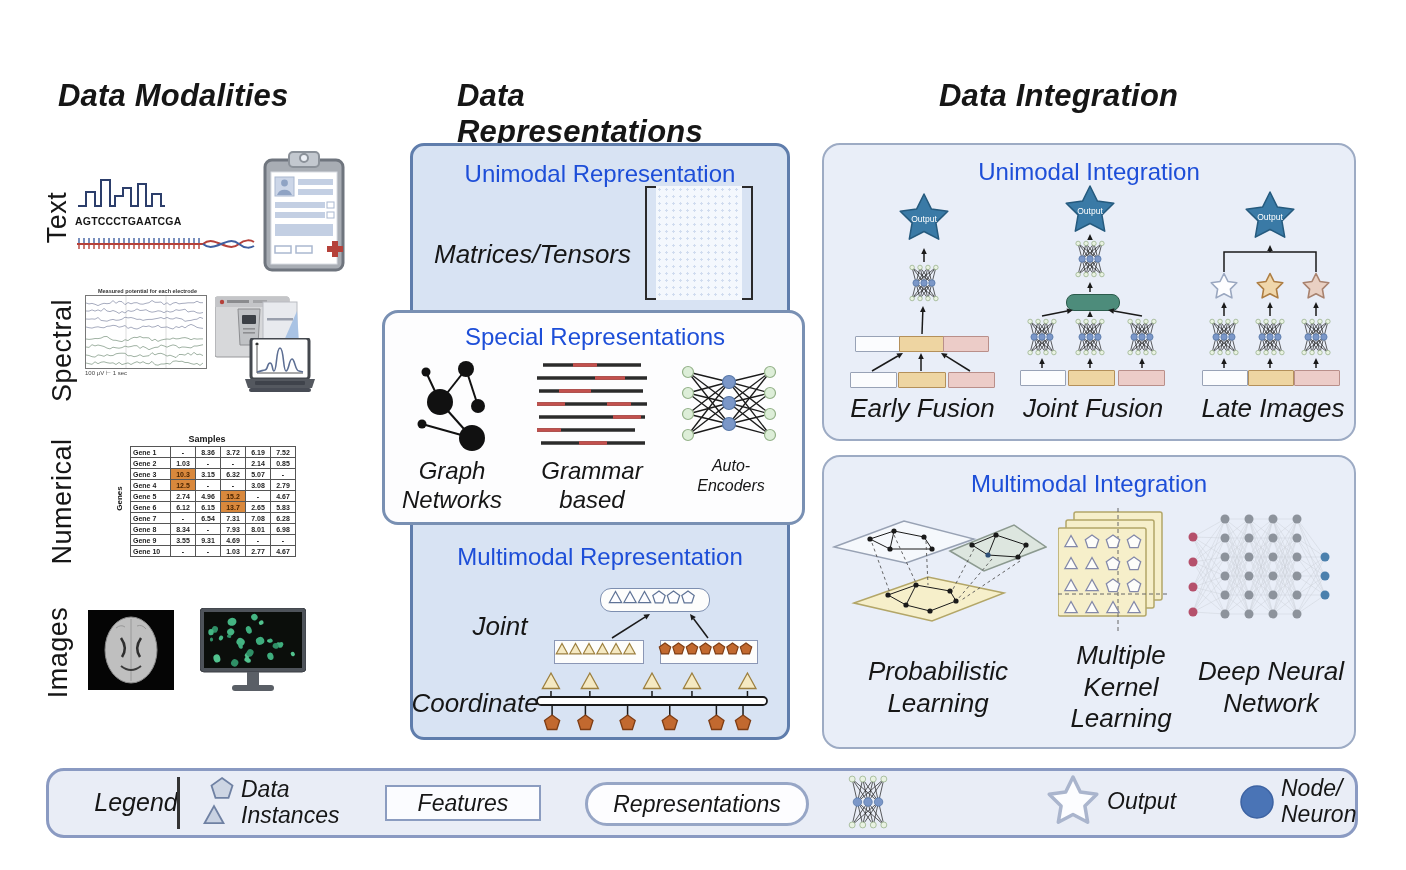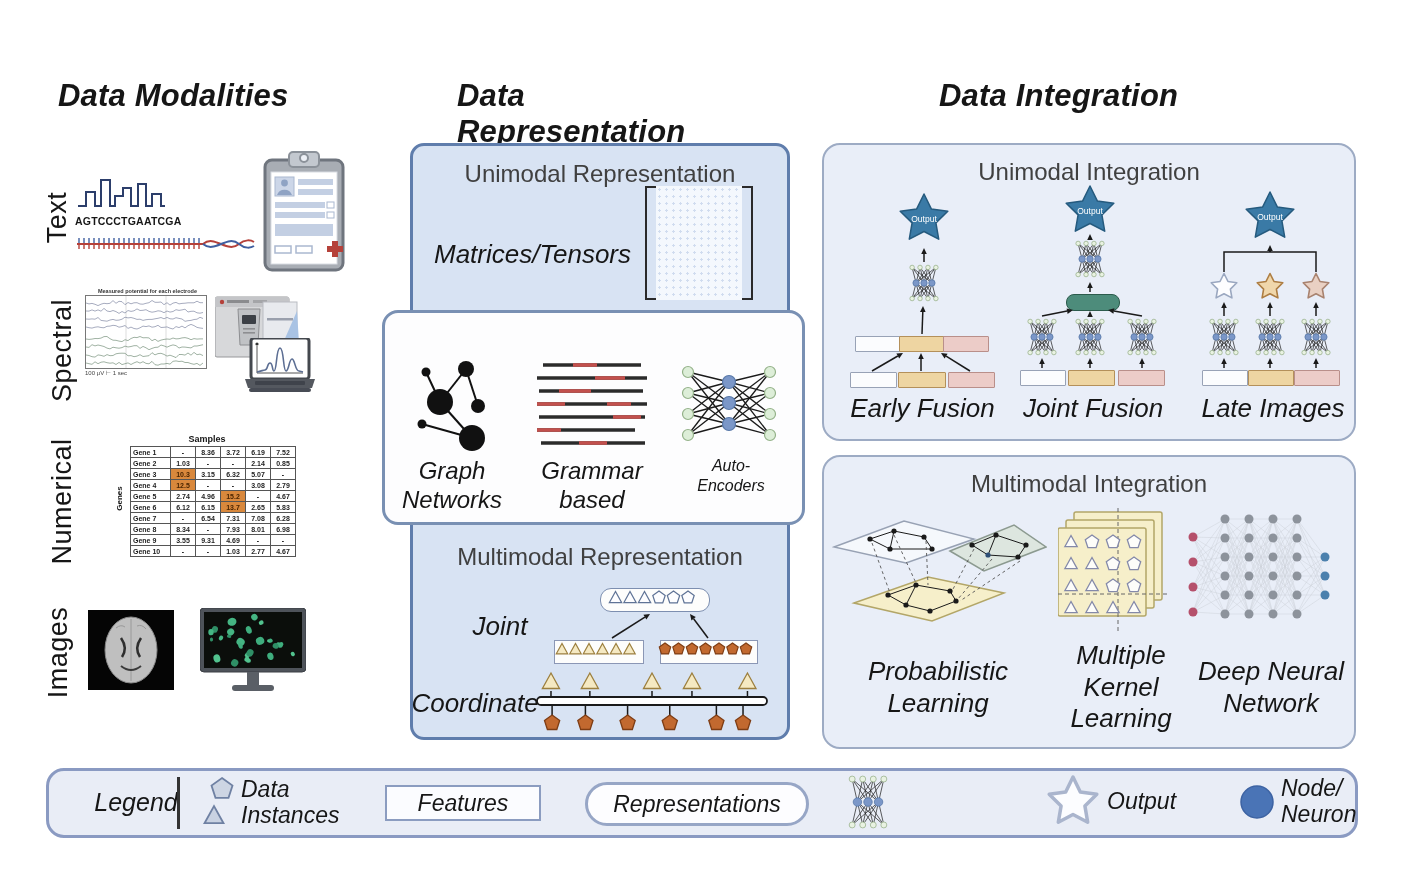--- a/index.html
+++ b/index.html
@@ -2,21 +2,21 @@
 <html><head>
 <meta charset="utf-8">
 <style>
   html,body{margin:0;padding:0;background:#fff;font-family:"Liberation Sans",sans-serif;color:#161616}
   #stage{position:relative;width:1406px;height:870px;background:#fff;overflow:hidden}
   .abs{position:absolute}
   .pre{white-space:pre-line}
   .ctr{text-align:center}
   .col-title{font-size:31px;font-weight:bold;font-style:italic;text-align:left;letter-spacing:0.2px}
   .rot{transform:rotate(-90deg);transform-origin:center;font-size:27px;text-align:center;letter-spacing:0.5px}
-  .panel-head{font-size:24px;text-align:center;color:#404040}
+  .panel-head{font-size:24px;text-align:center;color:#1d4ed8}
   .sub-label{font-size:25px;font-style:italic;text-align:center;line-height:1.22}
   .blue-box{background:#d8e3f3;border:3px solid #5f7dac;border-radius:14px}
   .white-box{background:#fdfdfe;border:3px solid #7990b3;border-radius:16px}
   .int-panel{background:#e9eef8;border:2.5px solid #9dabc4;border-radius:18px}
   .legend-bar{background:#e9edf6;border:3px solid #8a9ac2;border-radius:18px}
   .fbox{position:absolute;height:14px;border:1.3px solid;border-radius:1px}
   .fb-w{background:#fbfcfe;border-color:#98a2b6}
   .fb-t{background:#eed5a2;border-color:#b4905a}
   .fb-p{background:#ecccc8;border-color:#b98f8a}
   .gpill{position:absolute;background:#4d8c7b;border:1.6px solid #2c5b4c;border-radius:8px}
@@ -30,21 +30,21 @@
   .tiny-scale{font-size:6px;color:#444}
   .shape-box{position:absolute;border:1.5px solid #8b97b5;background:#fdfdfc;display:flex;align-items:center;justify-content:center}
   .leg-label{font-size:23px;font-style:italic;line-height:1.15}
 </style>
 </head>
 <body>
 
 <div id="stage">
 
   <div class="abs col-title" style="left:58px;top:78px;width:300px">Data Modalities</div>
-  <div class="abs col-title" style="left:457px;top:78px;width:300px">Data Representation</div>
+  <div class="abs col-title" style="left:457px;top:78px;width:300px">Data Representations</div>
   <div class="abs col-title" style="left:939px;top:78px;width:300px">Data Integration</div>
 
   <div class="abs rot" style="left:-3px;top:202px;width:120px">Text</div>
   <div class="abs rot" style="left:-8px;top:335px;width:140px">Spectral</div>
   <div class="abs rot" style="left:-13px;top:486px;width:150px">Numerical</div>
   <div class="abs rot" style="left:-7px;top:637px;width:130px">Images</div>
 
   <svg class="abs" style="left:75px;top:168px" width="90" height="46">
     <path d="M3 38 h8 v-14 h9 v14 h6 v-26 h9 v26 h5 v-10 h8 v-8 h8 v18 h7 v-22 h8 v22 h6 v-12 h9 v12 h8" fill="none" stroke="#2c3e6b" stroke-width="2"></path>
   </svg>
@@ -300,20 +300,21 @@
   <div class="abs blue-box" style="left:410px;top:143px;width:374px;height:591px"></div>
   <div class="abs panel-head" style="left:430px;top:160px;width:340px">Unimodal Representation</div>
   <div class="abs sub-label" style="left:420px;top:239px;width:225px;font-size:26px">Matrices/Tensors</div>
   <div class="abs" style="left:645px;top:186px;width:108px;height:114px;display:flex">
     <div style="width:9px;border:2.5px solid #2a2a2a;border-right:none"></div>
     <div style="flex:1;background-color:#f4f8fd;background-image:radial-gradient(#d0dcef 1.1px,transparent 1.3px);background-size:7px 7px"></div>
     <div style="width:9px;border:2.5px solid #2a2a2a;border-left:none"></div>
   </div>
 
   <div class="abs white-box" style="left:382px;top:310px;width:417px;height:209px"></div>
+  <div class="abs panel-head" style="left:420px;top:323px;width:350px">Special Representations</div>
 
   <svg class="abs" style="left:412px;top:358px" width="84" height="96">
     <g stroke="#111" stroke-width="2">
       <line x1="14" y1="14" x2="28" y2="44"></line>
         <line x1="54" y1="11" x2="28" y2="44"></line>
       <line x1="54" y1="11" x2="66" y2="48"></line>
         <line x1="28" y2="80" x2="60" y1="44"></line>
       <line x1="10" y1="66" x2="60" y2="80"></line>
     </g>
     <circle cx="14" cy="14" r="4.5" fill="#111"></circle>

